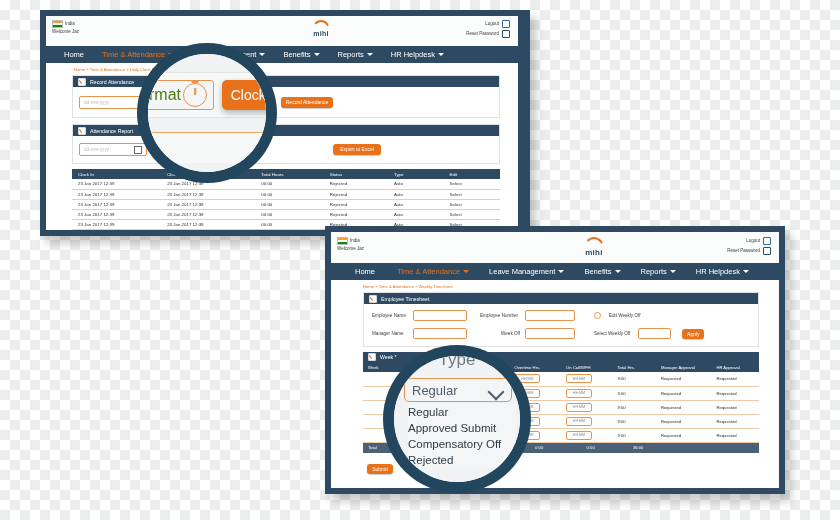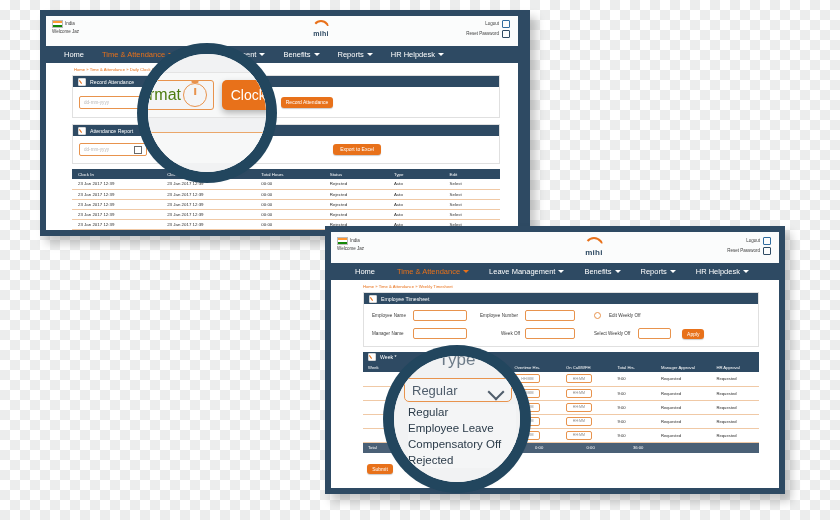--- a/index.html
+++ b/index.html
@@ -485,20 +485,20 @@
     <div style="position:absolute;left:0;top:0;width:126px;height:126px;background:#f1f2f3;">
       <div class="mag-label" style="top:-6px;font-size:17px;">Type</div>
 
       <div class="dd" style="position:absolute;left:10px;top:22px;width:92px;height:22px;padding:0 7px;">
         <span class="v" style="font-size:13px;">Regular</span>
         <span class="chev"></span>
       </div>
 
       <div class="ddlist" style="position:absolute;left:14px;top:48px;width:108px;">
         <div style="font-size:11.5px;padding:2px 0;">Regular</div>
-        <div style="font-size:11.5px;padding:2px 0;">Employee Leave</div>
+        <div style="font-size:11.5px;padding:2px 0;">Approved Submit</div>
         <div style="font-size:11.5px;padding:2px 0;">Compensatory Off</div>
         <div style="font-size:11.5px;padding:2px 0;">Rejected</div>
       </div>
     </div>
   </div>
 
 </div>
 
 </body></html>

